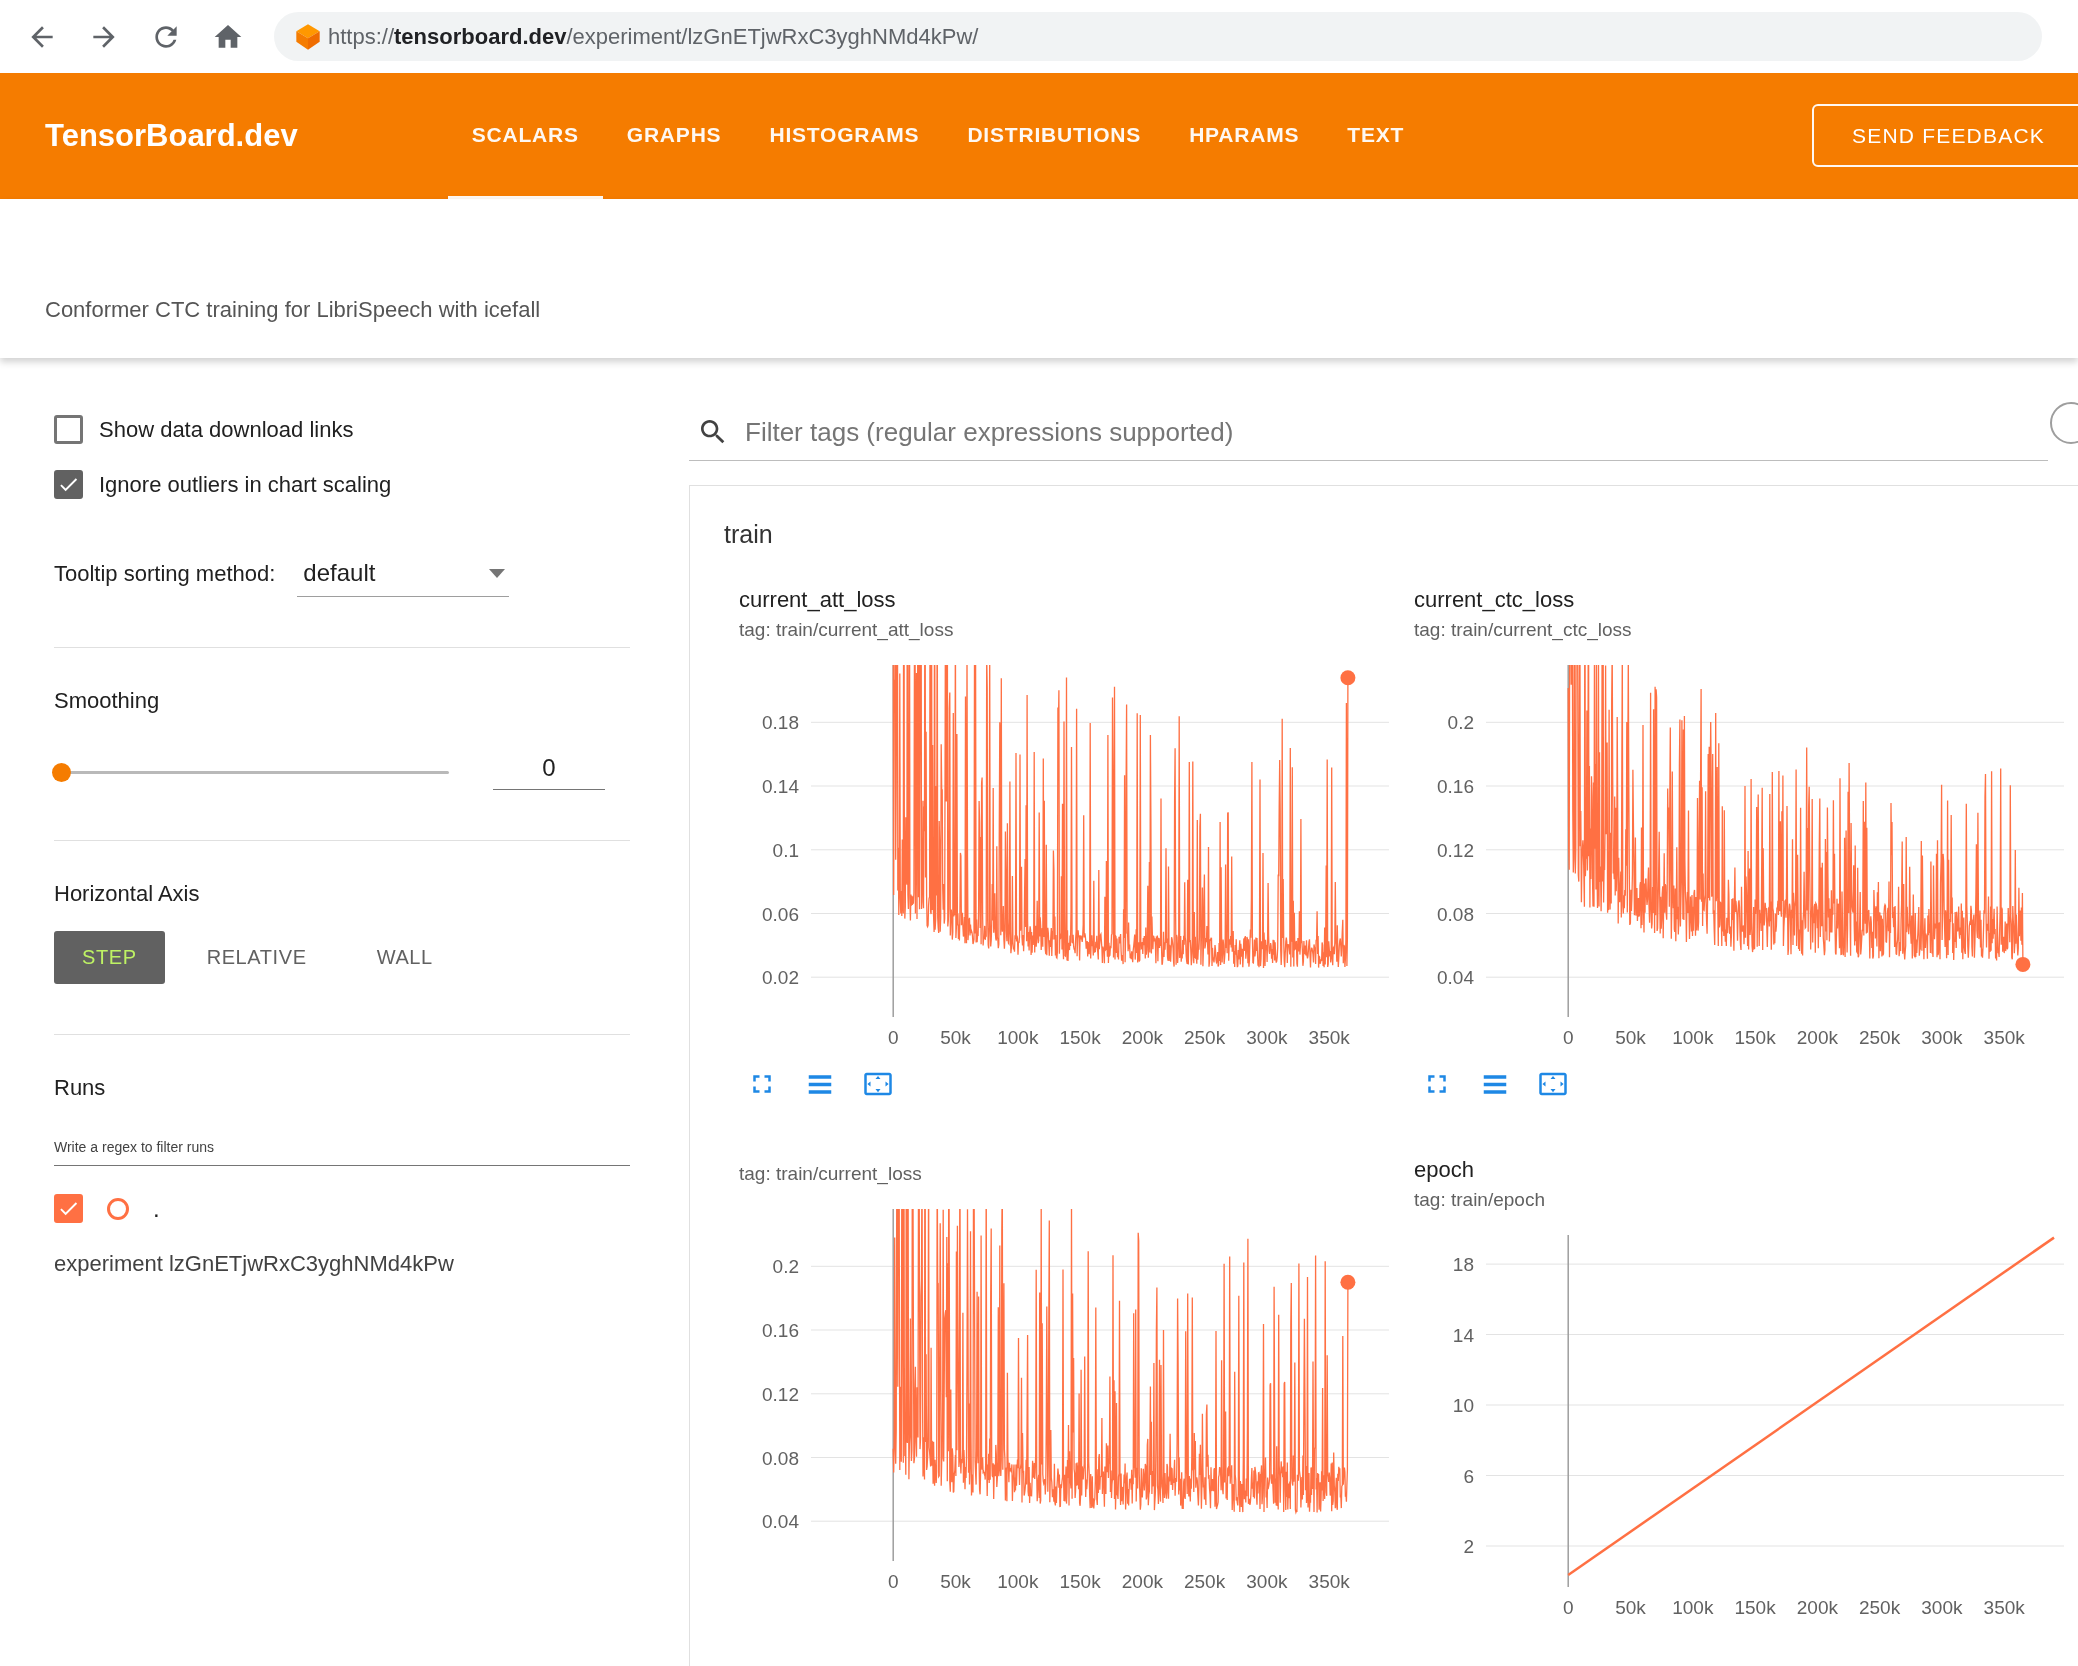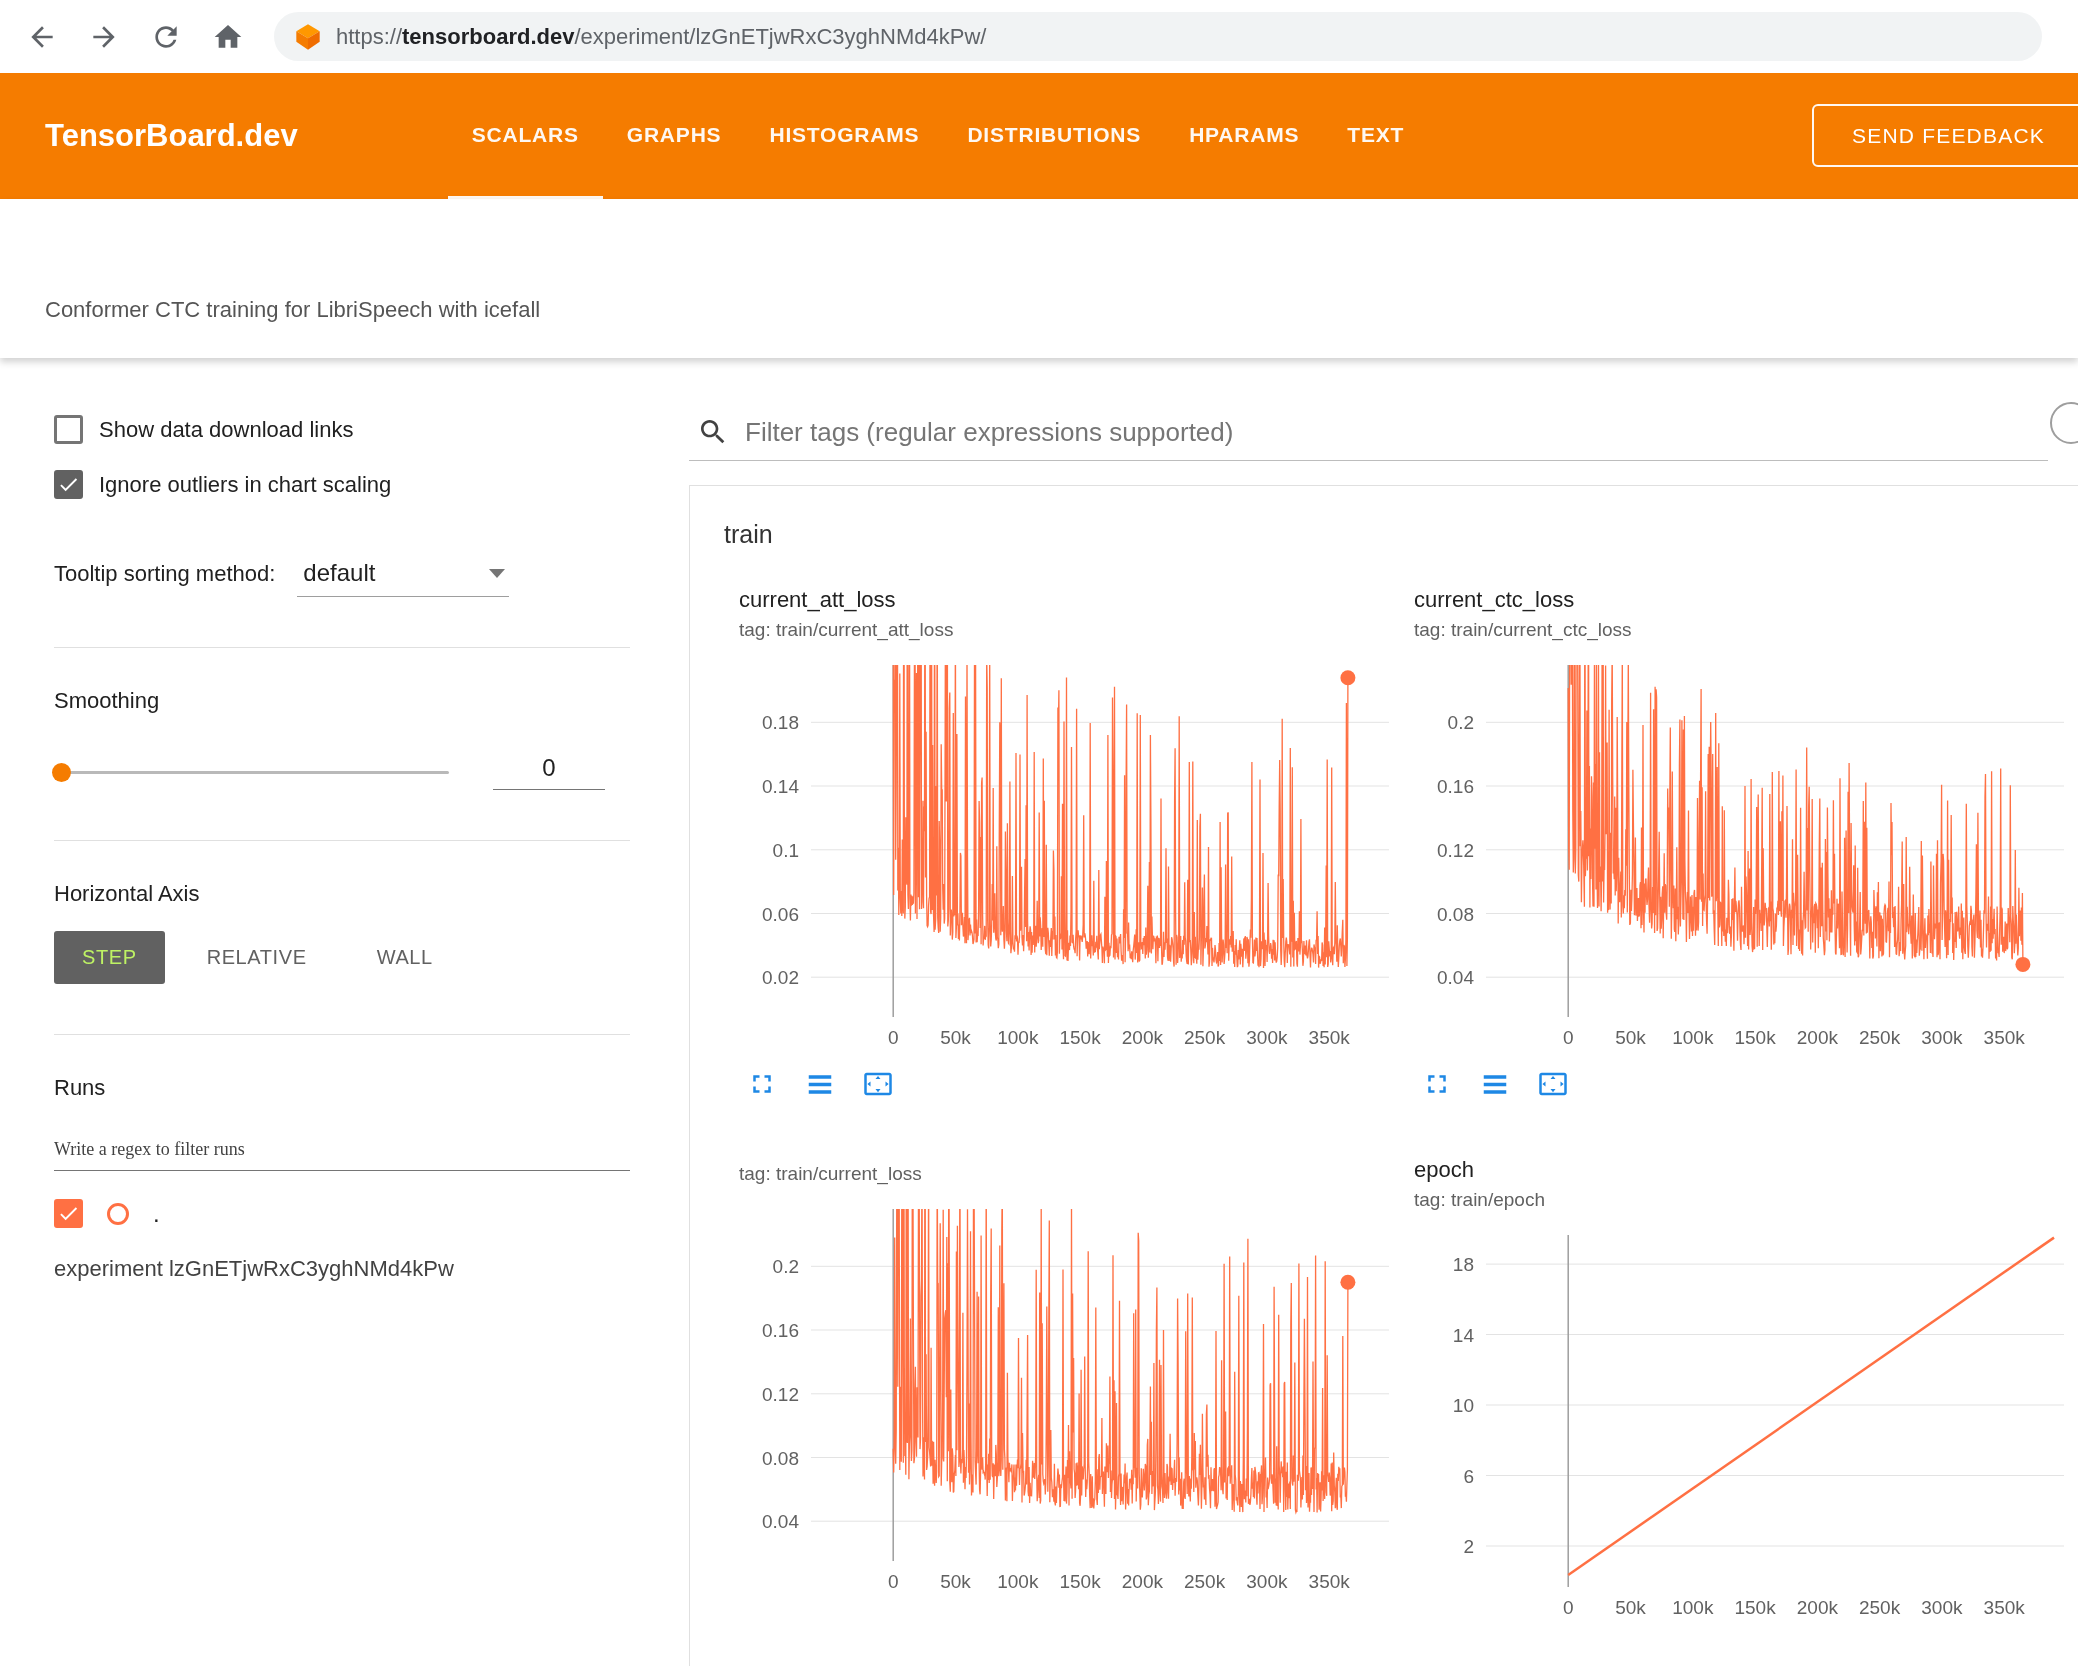--- a/index.html
+++ b/index.html
@@ -2,21 +2,21 @@
 <html><head>
 <meta charset="utf-8">
 <style>
   *{box-sizing:border-box;margin:0;padding:0}
   html,body{overflow:hidden}
   body{width:2078px;height:1666px;font-family:"Liberation Sans",sans-serif;background:#fff;position:relative}
 
   
   .browser-bar{height:73px;display:flex;align-items:center;padding:0 26px;gap:30px;background:#fff}
   .nav-icon{background:none;border:none;padding:0;cursor:pointer;display:flex;align-items:center}
-  .url-bar{flex:1;height:49px;background:#f1f3f4;border-radius:25px;display:flex;align-items:center;padding:0 20px;gap:14px;margin-right:10px;overflow:hidden}
+  .url-bar{flex:1;height:49px;background:#f1f3f4;border-radius:25px;display:flex;align-items:center;padding:0 20px;gap:6px;margin-right:10px;overflow:hidden}
   .url{font-size:22px;color:#5f6368;white-space:nowrap}
   .u-dark{color:#202124;font-weight:700}
 
   
   .app-header{height:126px;background:#f57c00;display:flex;align-items:stretch;position:relative;color:#fff}
   .logo{font-size:31px;font-weight:700;align-self:center;margin-left:45px;white-space:nowrap}
   .tabs{display:flex;margin-left:150px;align-items:stretch}
   .tab{display:flex;align-items:center;padding:0 24px;font-size:21px;font-weight:700;letter-spacing:.8px;border-bottom:3px solid transparent;cursor:pointer;opacity:.95}
   .tab.active{border-bottom-color:#fff}
   .feedback-btn{position:absolute;left:1812px;top:31px;height:63px;width:330px;border:2px solid rgba(255,255,255,.95);border-radius:6px;background:transparent;color:#fff;font-size:21px;letter-spacing:1.2px;font-family:inherit;text-align:left;padding-left:38px;cursor:pointer}
@@ -44,21 +44,21 @@
   hr.divider{border:none;border-top:1px solid #e0e0e0;margin-top:50px}
   .section-label{font-size:22px;color:#212121;margin-top:40px}
   .slider-row{display:flex;align-items:center;margin-top:40px}
   .slider-track{position:relative;width:395px;height:3px;background:#b9b9b9;border-radius:2px;cursor:pointer}
   .slider-thumb{position:absolute;left:-2px;top:-8px;width:19px;height:19px;border-radius:50%;background:#f57c00}
   .slider-value{margin-left:44px;width:112px;border-bottom:1px solid #757575;font-size:24px;color:#212121;text-align:center;padding-bottom:7px}
   .axis-buttons{display:flex;align-items:center;margin-top:24px}
   .axis-btn{font-size:20px;letter-spacing:.6px;color:#616161;background:none;border:none;padding:15px 28px;border-radius:3px;font-family:inherit;cursor:pointer}
   .axis-btn.selected{background:#616161;color:#bef264}
   .axis-btn + .axis-btn{margin-left:14px}
-  .runs-filter{margin-top:32px;width:100%;border:none;border-bottom:1px solid #757575;font-size:18px;color:#8b5cf6;padding:6px 0 10px 0;font-family:Liberation Serif, serif;background:transparent;outline:none}
+  .runs-filter{margin-top:32px;width:100%;border:none;border-bottom:1px solid #757575;font-size:14px;color:#8b5cf6;padding:6px 0 10px 0;font-family:Liberation Sans, sans-serif;background:transparent;outline:none}
   .runs-filter::placeholder{color:#424242;opacity:1}
   .run-row{display:flex;align-items:center;margin-top:28px;gap:24px}
   .run-circle{width:22px;height:22px;border-radius:50%;border:3px solid #ff7043;flex:none;cursor:pointer}
   .run-label{font-size:24px;color:#212121}
   .toggle-all{margin-top:26px;width:100%;height:60px;background:#e4e4e4;border:none;border-radius:3px;color:#8f8f8f;font-size:21px;letter-spacing:.8px;font-family:inherit;cursor:pointer}
   .exp-label{margin-top:28px;font-size:22px;color:#424242}
 
   
   .filter-row{display:flex;align-items:center;gap:16px;border-bottom:1px solid #bdbdbd;padding:0 0 12px 8px;margin-right:30px}
   .filter-input{flex:1;border:none;outline:none;font-size:26px;color:#424242;font-family:inherit;background:transparent}

